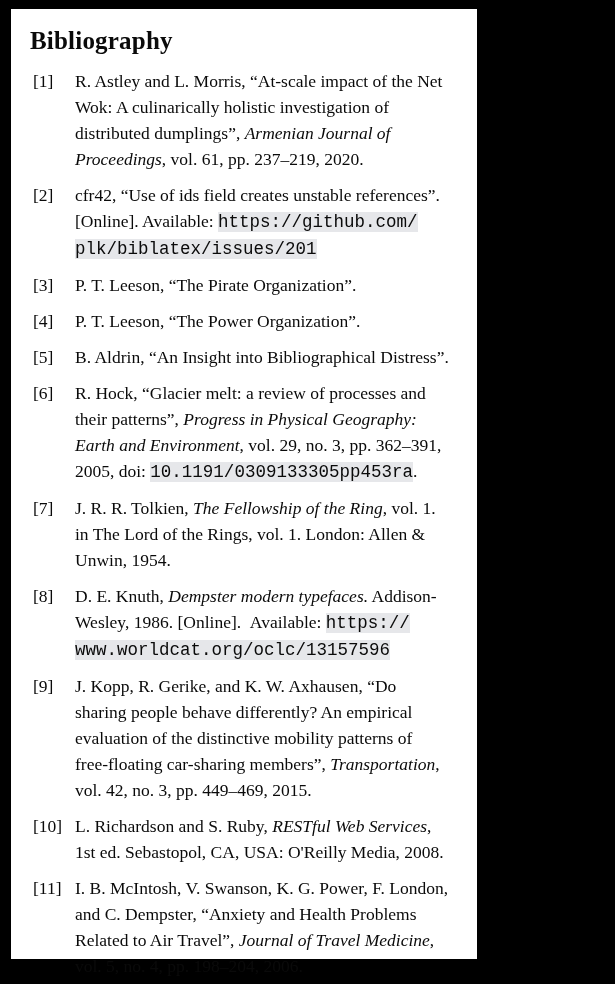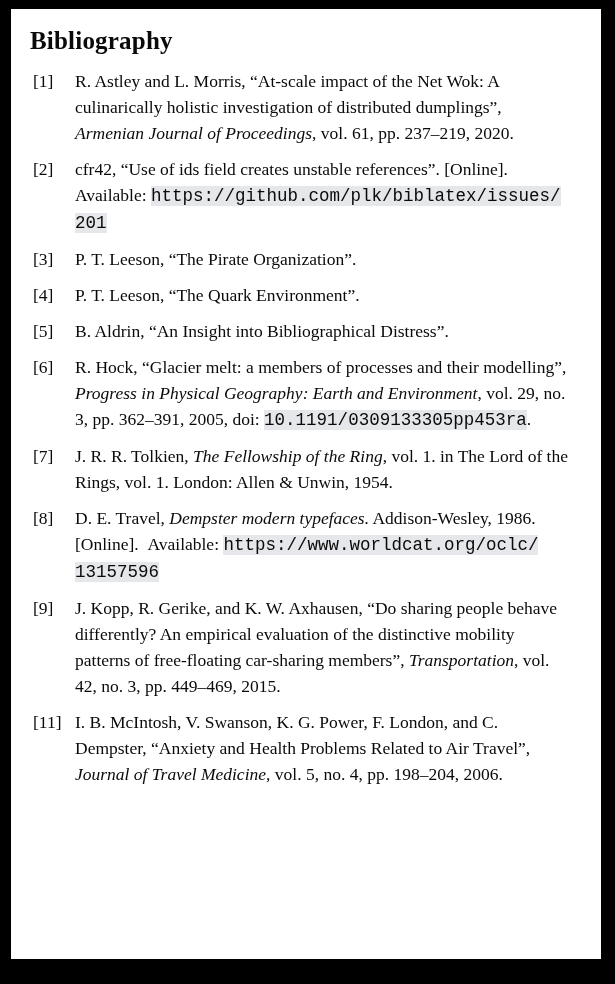--- a/index.html
+++ b/index.html
@@ -7,21 +7,21 @@
     width: 615px;
     height: 984px;
     background: var(--frame-color, #000);
     overflow: hidden;
     font-family: "Liberation Serif", "DejaVu Serif", serif;
   }
   .page {
     position: absolute;
     left: 11px;
     top: 9px;
-    width: 590px;
+    width: 466px;
     height: 950px;
     background: var(--page-color, #fff);
     box-sizing: border-box;
     padding: 16px 28px 0 19px;
     color: var(--text-color, #000);
   }
   .page-title {
     font-size: 25px;
     font-weight: bold;
     line-height: 31px;
@@ -67,40 +67,44 @@
       <div class="entry">
         <span class="entry-label">[2]</span>
         <span class="entry-text"><span>cfr42, “Use of ids field creates unstable references”. [Online]. Available: </span><a class="link">https:/<wbr>/<wbr>github.com/<wbr>plk/<wbr>biblatex/<wbr>issues/<wbr>201</a></span>
       </div>
       <div class="entry">
         <span class="entry-label">[3]</span>
         <span class="entry-text"><span>P. T. Leeson, “The Pirate Organization”.</span></span>
       </div>
       <div class="entry">
         <span class="entry-label">[4]</span>
-        <span class="entry-text"><span>P. T. Leeson, “The Quark Environment”.</span></span>
+        <span class="entry-text"><span>P. T. Leeson, “The Power Organization”.</span></span>
       </div>
       <div class="entry">
         <span class="entry-label">[5]</span>
         <span class="entry-text"><span>B. Aldrin, “An Insight into Bibliographical Distress”.</span></span>
       </div>
       <div class="entry">
         <span class="entry-label">[6]</span>
-        <span class="entry-text"><span>R. Hock, “Glacier melt: a members of processes and their modelling”, </span><i>Progress in Physical Geography: Earth and Environment</i><span>, vol. 29, no. 3, pp. 362–391, 2005, doi: </span><a class="link">10.1191/<wbr>0309133305pp453ra</a><span>.</span></span>
+        <span class="entry-text"><span>R. Hock, “Glacier melt: a review of processes and their patterns”, </span><i>Progress in Physical Geography: Earth and Environment</i><span>, vol. 29, no. 3, pp. 362–391, 2005, doi: </span><a class="link">10.1191/<wbr>0309133305pp453ra</a><span>.</span></span>
       </div>
       <div class="entry">
         <span class="entry-label">[7]</span>
         <span class="entry-text"><span>J. R. R. Tolkien, </span><i>The Fellowship of the Ring</i><span>, vol. 1. in The Lord of the Rings, vol. 1. London: Allen &amp; Unwin, 1954.</span></span>
       </div>
       <div class="entry">
         <span class="entry-label">[8]</span>
-        <span class="entry-text"><span>D. E. Travel, </span><i>Dempster modern typefaces.</i><span> Addison-Wesley, 1986. [Online]. &nbsp;Available: </span><a class="link">https:/<wbr>/<wbr>www.worldcat.org/<wbr>oclc/<wbr>13157596</a></span>
+        <span class="entry-text"><span>D. E. Knuth, </span><i>Dempster modern typefaces.</i><span> Addison-Wesley, 1986. [Online]. &nbsp;Available: </span><a class="link">https:/<wbr>/<wbr>www.worldcat.org/<wbr>oclc/<wbr>13157596</a></span>
       </div>
       <div class="entry">
         <span class="entry-label">[9]</span>
         <span class="entry-text"><span>J. Kopp, R. Gerike, and K. W. Axhausen, “Do sharing people behave differently? An empirical evaluation of the distinctive mobility patterns of free-floating car-sharing members”, </span><i>Transportation</i><span>, vol. 42, no. 3, pp. 449–469, 2015.</span></span>
+      </div>
+      <div class="entry">
+        <span class="entry-label">[10]</span>
+        <span class="entry-text"><span>L. Richardson and S. Ruby, </span><i>RESTful Web Services</i><span>, 1st ed. Sebastopol, CA, USA: O'Reilly Media, 2008.</span></span>
       </div>
       <div class="entry">
         <span class="entry-label">[11]</span>
         <span class="entry-text"><span>I. B. McIntosh, V. Swanson, K. G. Power, F. London, and C. Dempster, “Anxiety and Health Problems Related to Air Travel”, </span><i>Journal of Travel Medicine</i><span>, vol. 5, no. 4, pp. 198–204, 2006.</span></span>
       </div>
     </div>
 </div>
 
 </body></html>

